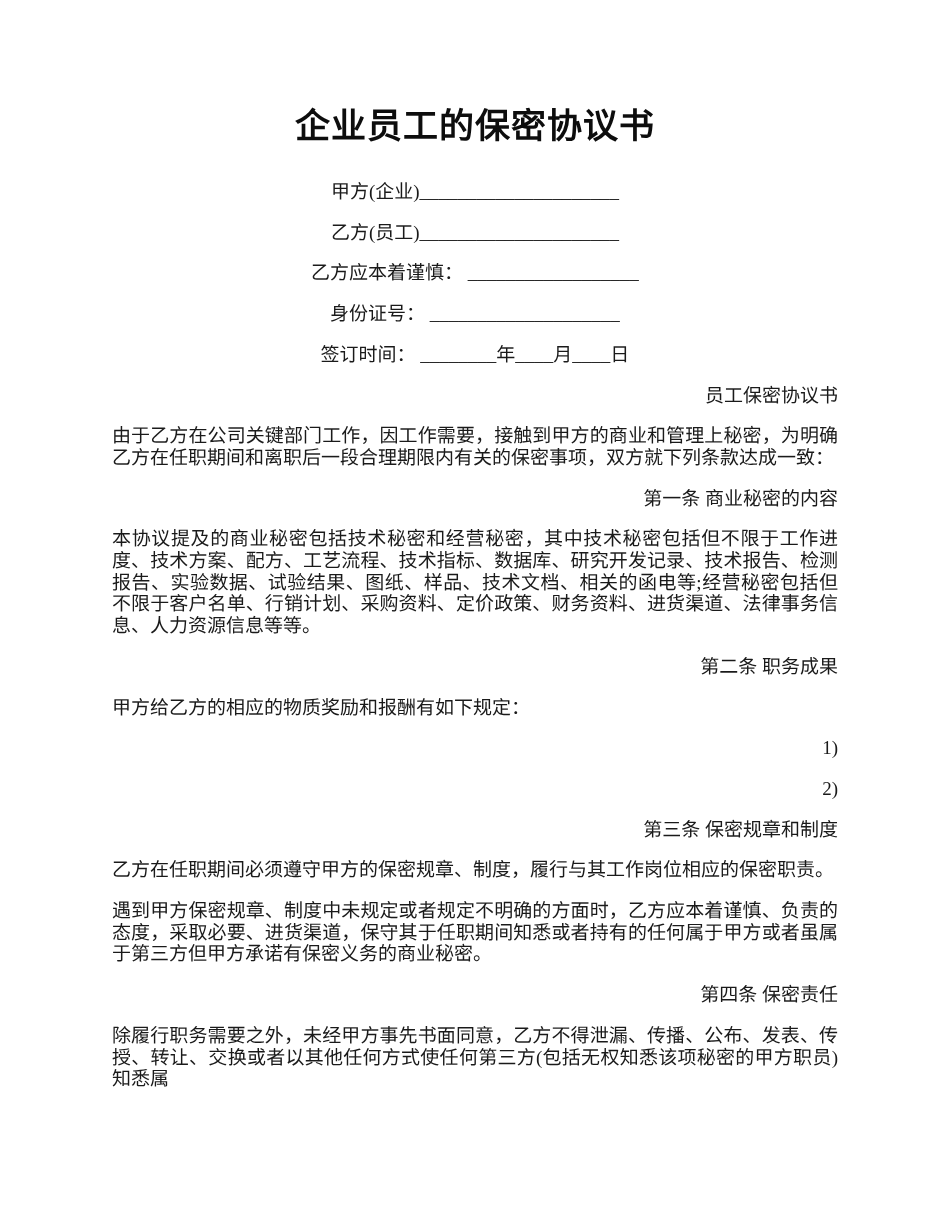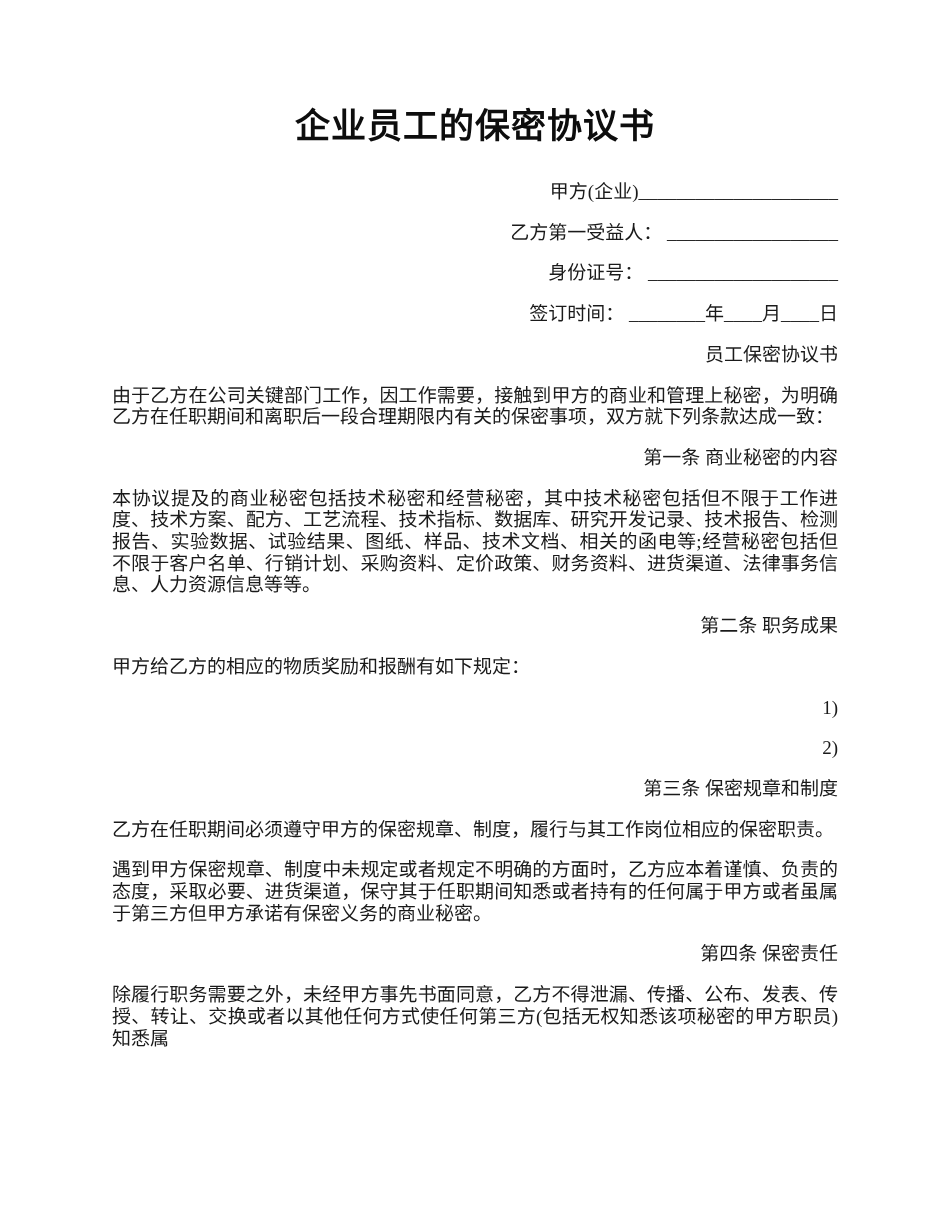--- a/index.html
+++ b/index.html
@@ -36,39 +36,40 @@
     width: 726px;
     margin: 0 0 19px 0;
     font-size: 19px;
     line-height: 21.7px;
     text-align: justify;
     text-justify: inter-ideograph;
     word-break: break-all;
     color: #1a1a1a;
   }
   .field {
-    text-align: right;
+    text-align: center;
     word-break: normal;
     white-space: nowrap;
   }
   .heading {
     text-align: right;
   }
 </style>
 </head>
 <body>
 
 <div class="page">
 
   <h1 class="doc-title">企业员工的保密协议书</h1>
 
   <p class="para field">甲方(企业)_____________________</p>
 
+  <p class="para field">乙方(员工)_____________________</p>
 
-  <p class="para field">乙方第一受益人： __________________</p>
+  <p class="para field">乙方应本着谨慎： __________________</p>
 
 
   <p class="para field">身份证号： ____________________</p>
 
   <p class="para field">签订时间： ________年____月____日</p>
 
   <p class="para heading">员工保密协议书</p>
 
   <p class="para">由于乙方在公司关键部门工作，因工作需要，接触到甲方的商业和管理上秘密，为明确乙方在任职期间和离职后一段合理期限内有关的保密事项，双方就下列条款达成一致：</p>
 

